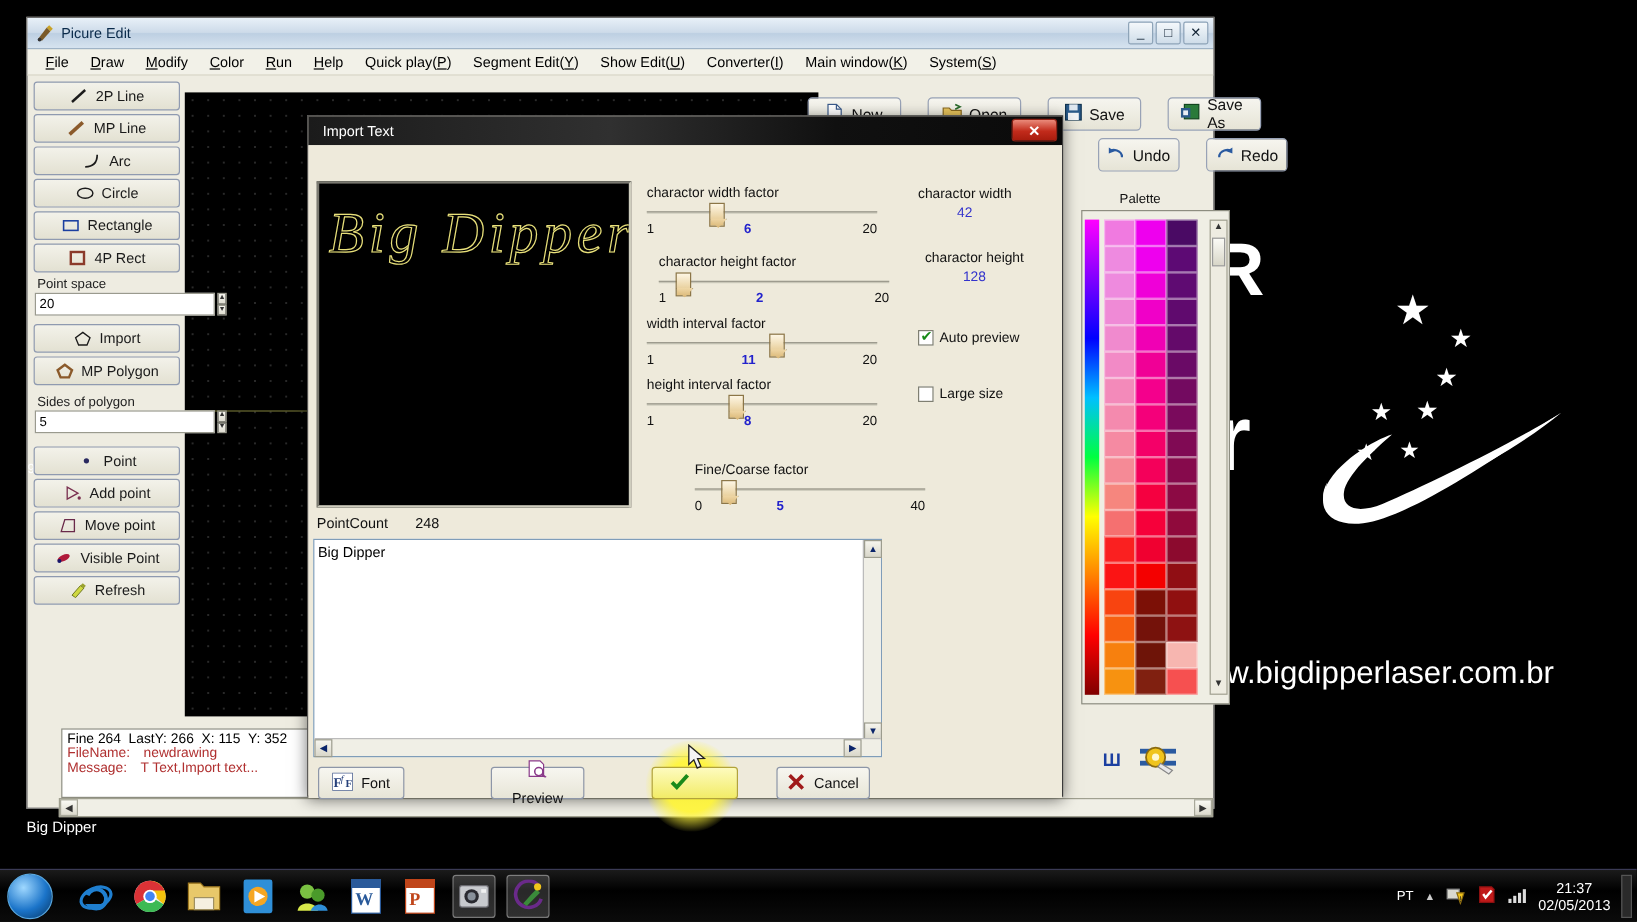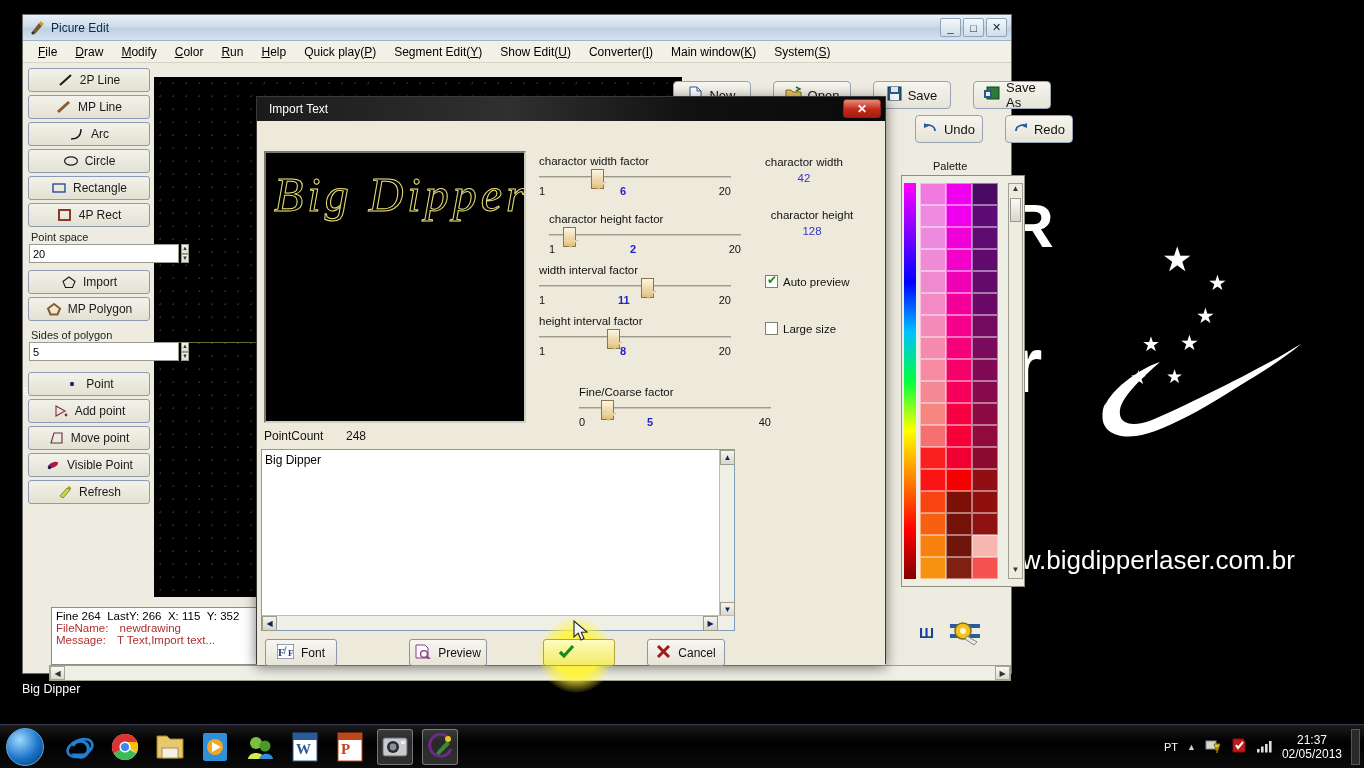--- a/index.html
+++ b/index.html
@@ -667,21 +667,21 @@
           <svg width="17" height="15" viewBox="0 0 17 15">
               <rect x="0" y="0" width="17" height="15" fill="#fff" stroke="#26407a"></rect>
               <text x="1" y="12" font-size="11" font-family="Liberation Serif, serif" fill="#26407a" font-weight="bold">F</text>
               <text x="7" y="8" font-size="8" font-family="Liberation Serif, serif" fill="#26407a" font-style="italic">f</text>
               <text x="11" y="12" font-size="9" font-family="Liberation Serif, serif" fill="#26407a" font-weight="bold">F</text>
             </svg>
         </span>
         <span>Font</span>
       </div>
 
-      <div class="dlg-btn" style="left:152px;top:518px;width:78px;">
+      <div class="dlg-btn" style="left:152px;top:518px;width:78px;flex-direction:column;">
         <span>
           <svg width="16" height="15" viewBox="0 0 16 15">
               <path d="M1 1 H10 L13 4 V14 H1 Z" fill="#fff" stroke="#8a3a8a"></path>
               <circle cx="9" cy="10" r="3.4" fill="none" stroke="#8a3a8a" stroke-width="1.3"></circle>
               <line x1="11.5" y1="12.5" x2="15" y2="15" stroke="#8a3a8a" stroke-width="1.6"></line>
             </svg>
         </span>
         <span>Preview</span>
       </div>
 

